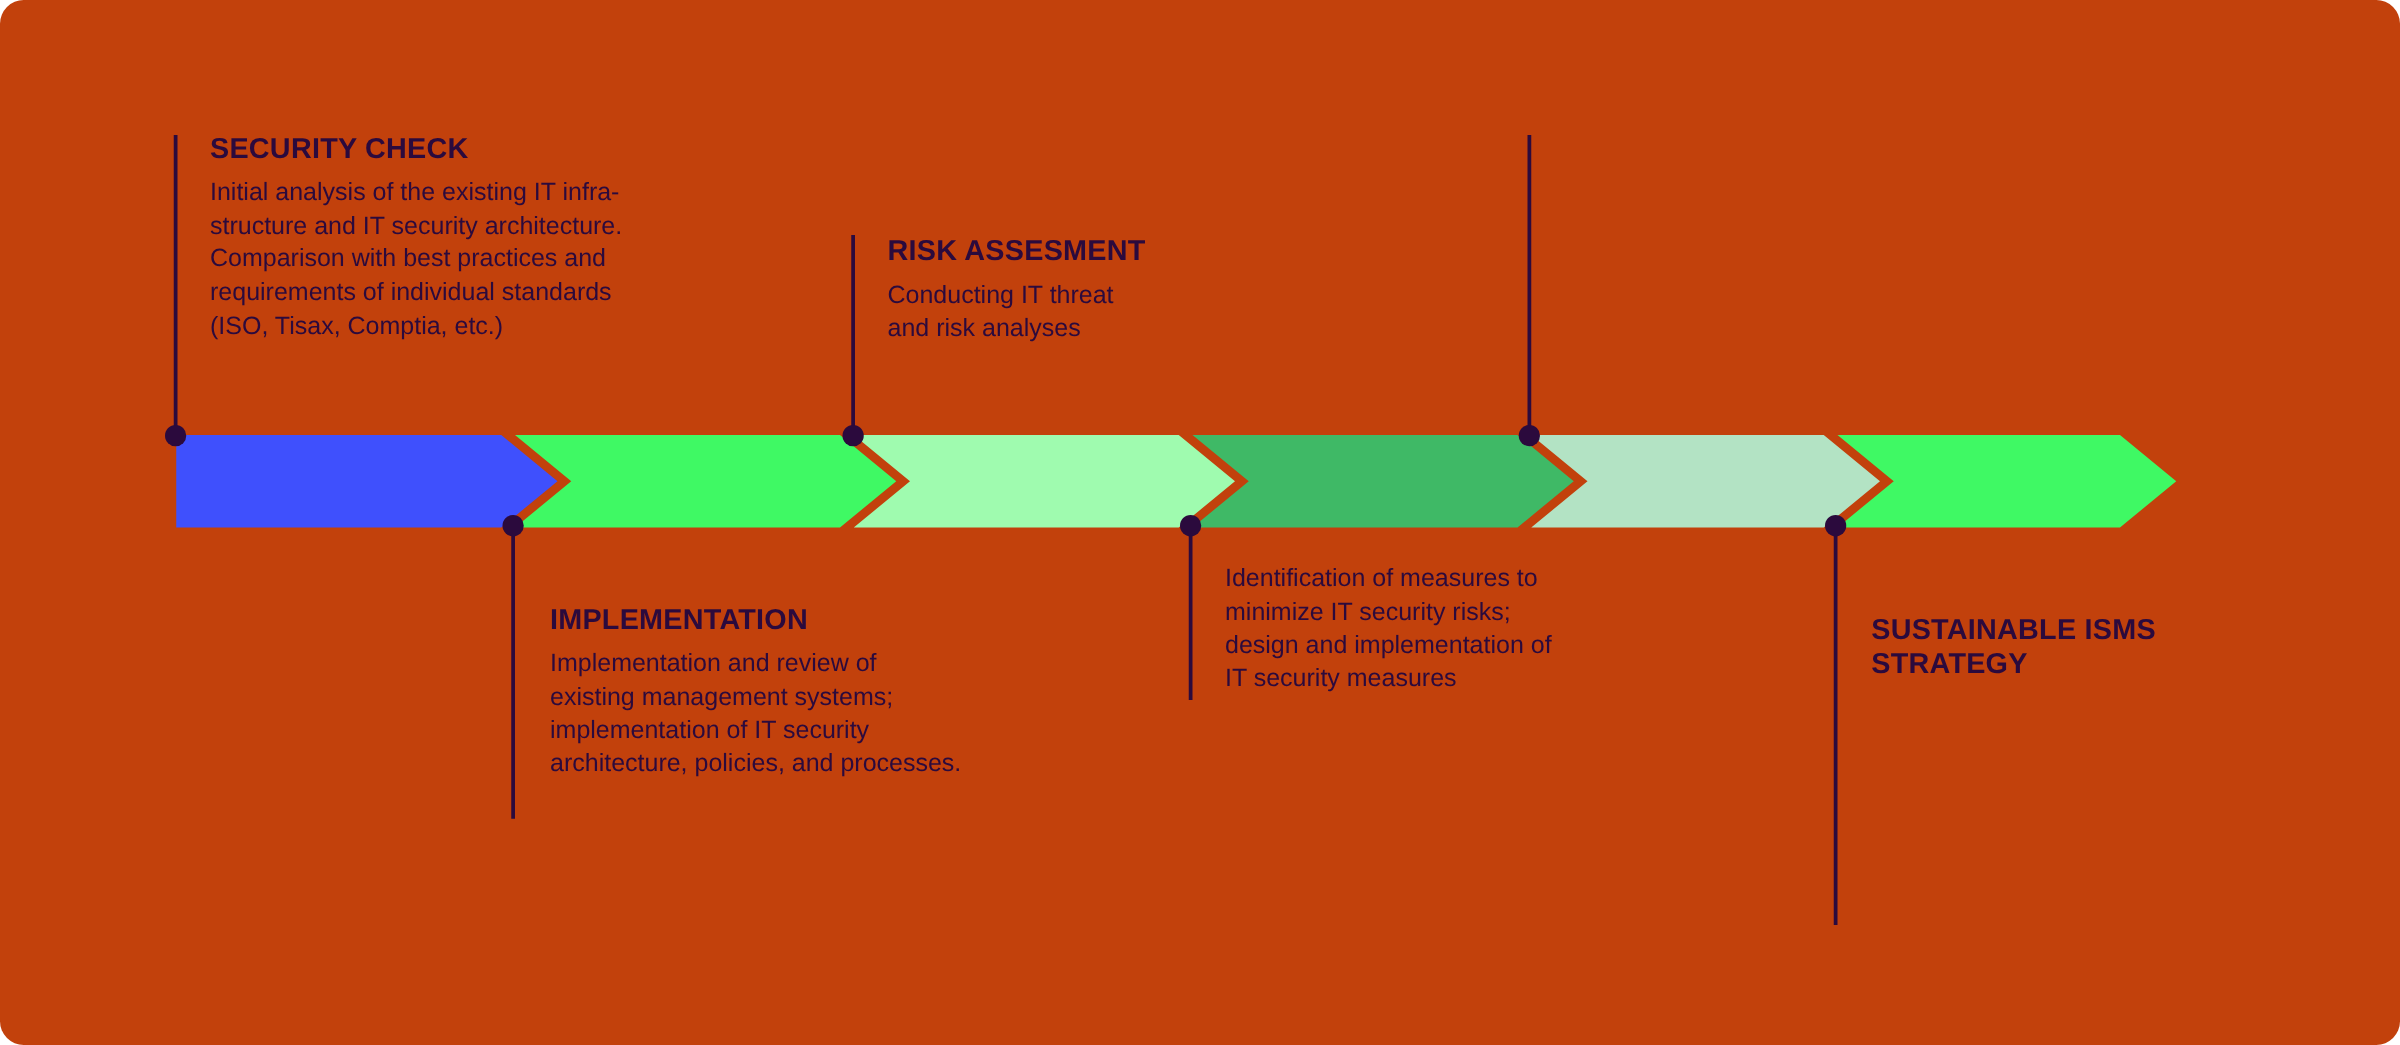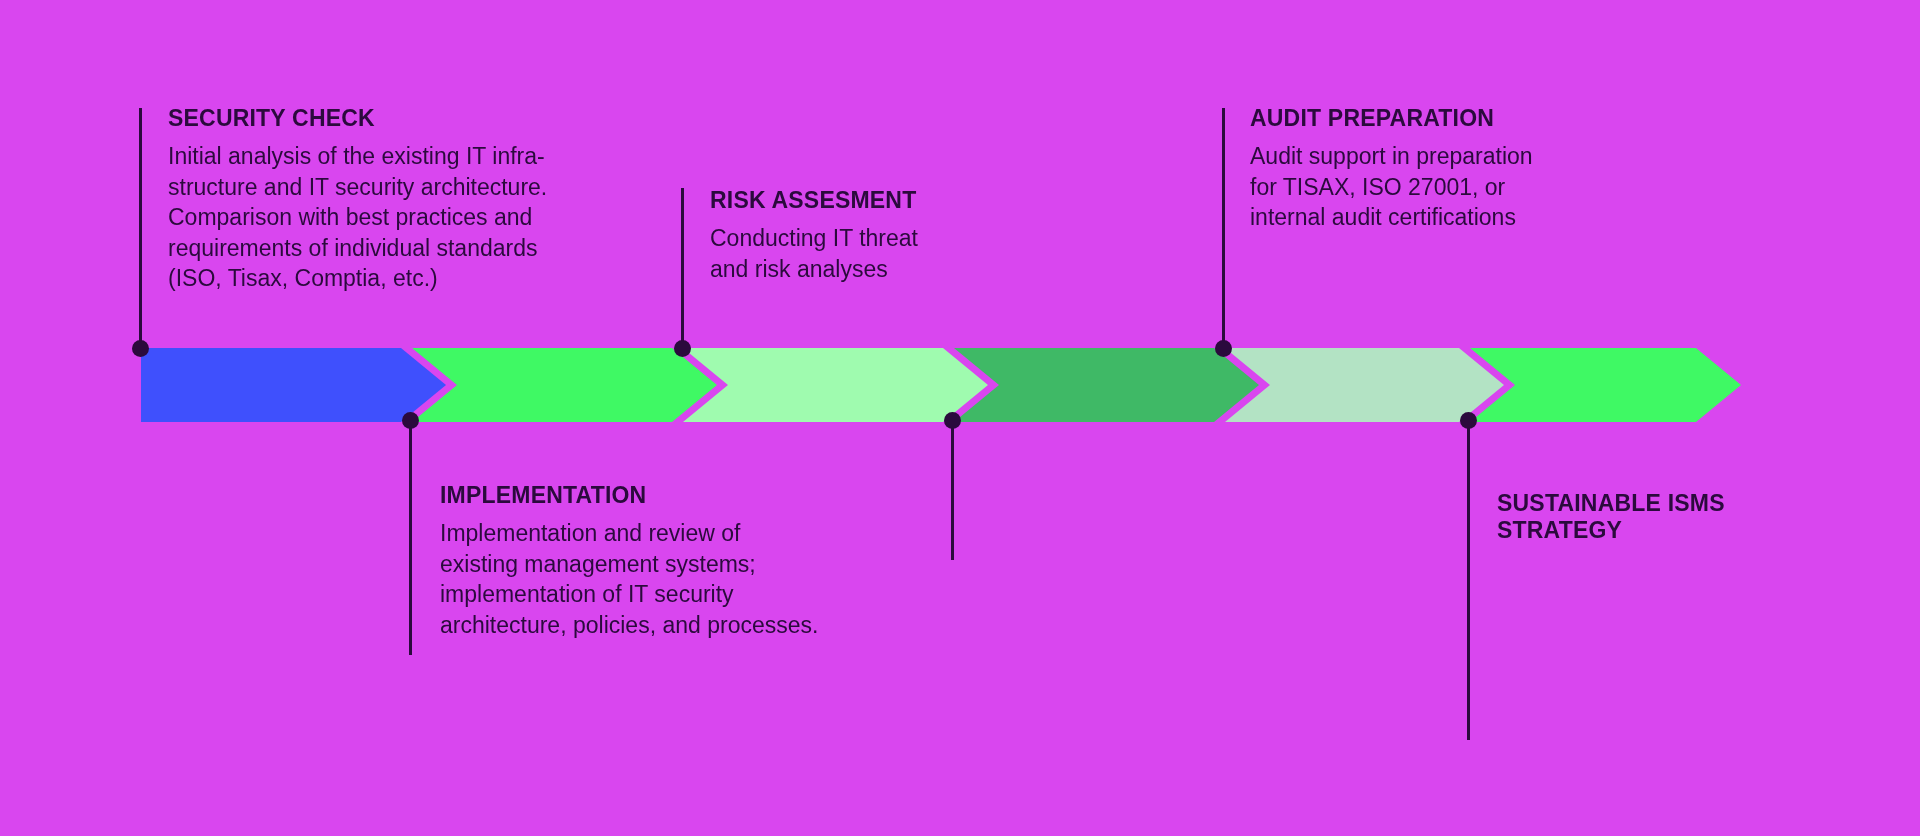--- a/index.html
+++ b/index.html
@@ -50,32 +50,32 @@
   .block-title {
     font-size: 23px;
     font-weight: bold;
     letter-spacing: 0.2px;
     line-height: 1.18;
     color: #2b0a3d;
     margin: 0 0 9px 0;
     white-space: pre-line;
   }
   .block-body {
-    font-size: 23px;
+    font-size: 20px;
     line-height: 1.33;
     color: #2b0a3d;
     margin: 0;
     white-space: pre-line;
     font-weight: 400;
   }
 </style>
 </head>
 <body>
 
-<div id="canvas" style="background: #d946ef;">
+<div id="canvas" style="background: #c2410c; border-radius: 19px;">
 
   <svg class="band" viewBox="0 0 1920 836">
     <g>
       <polygon points="141,348 401,348 446,385 401,422 141,422" fill="#3f50fd"></polygon>
       <polygon points="412,348 672,348 717,385 672,422 412,422 457,385" fill="#3ff964"></polygon>
       <polygon points="683,348 943,348 988,385 943,422 683,422 728,385" fill="#9ffbaf"></polygon>
       <polygon points="954,348 1214,348 1259,385 1214,422 954,422 999,385" fill="#3fb966"></polygon>
       <polygon points="1225,348 1459,348 1504,385 1459,422 1225,422 1270,385" fill="#b3e3c4"></polygon>
       <polygon points="1470,348 1696,348 1741,385 1696,422 1470,422 1515,385" fill="#3ff964"></polygon>
     </g>
@@ -116,27 +116,25 @@
 architecture, policies, and processes.</div>
   </div>
 
   <div class="block" style="left:710px; top:187px; width:400px;">
     <div class="block-title">RISK ASSESMENT</div>
     <div class="block-body">Conducting IT threat
 and risk analyses</div>
   </div>
 
   <div class="block" style="left:980px; top:450px; width:420px;">
+    <div class="block-body">Identification of measures to
+minimize IT security risks;
+design and implementation of
+IT security measures</div>
   </div>
 
-  <div class="block" style="left:1250px; top:105px; width:400px;">
-    <div class="block-title">AUDIT PREPARATION</div>
-    <div class="block-body">Audit support in preparation
-for TISAX, ISO 27001, or
-internal audit certifications</div>
-  </div>
 
   <div class="block" style="left:1497px; top:478px; width:400px;margin-top:12px;">
     <div class="block-title">SUSTAINABLE ISMS
 STRATEGY</div>
   </div>
 
 </div>
 
 </body></html>

